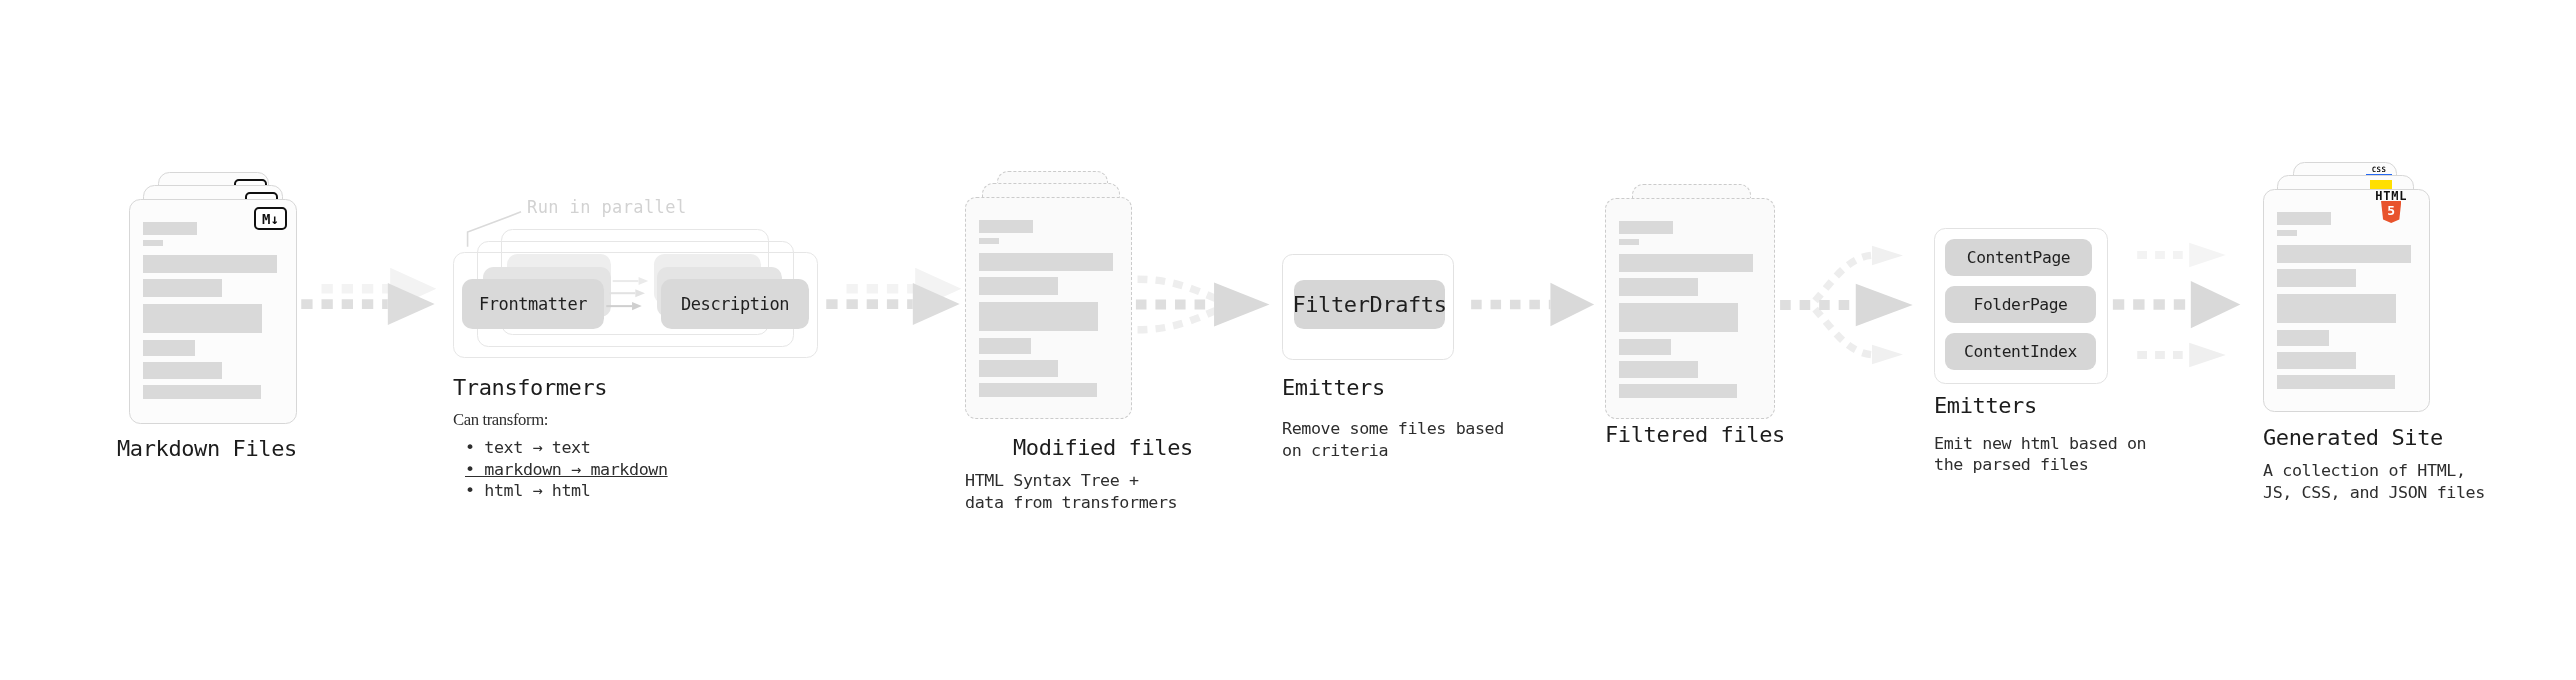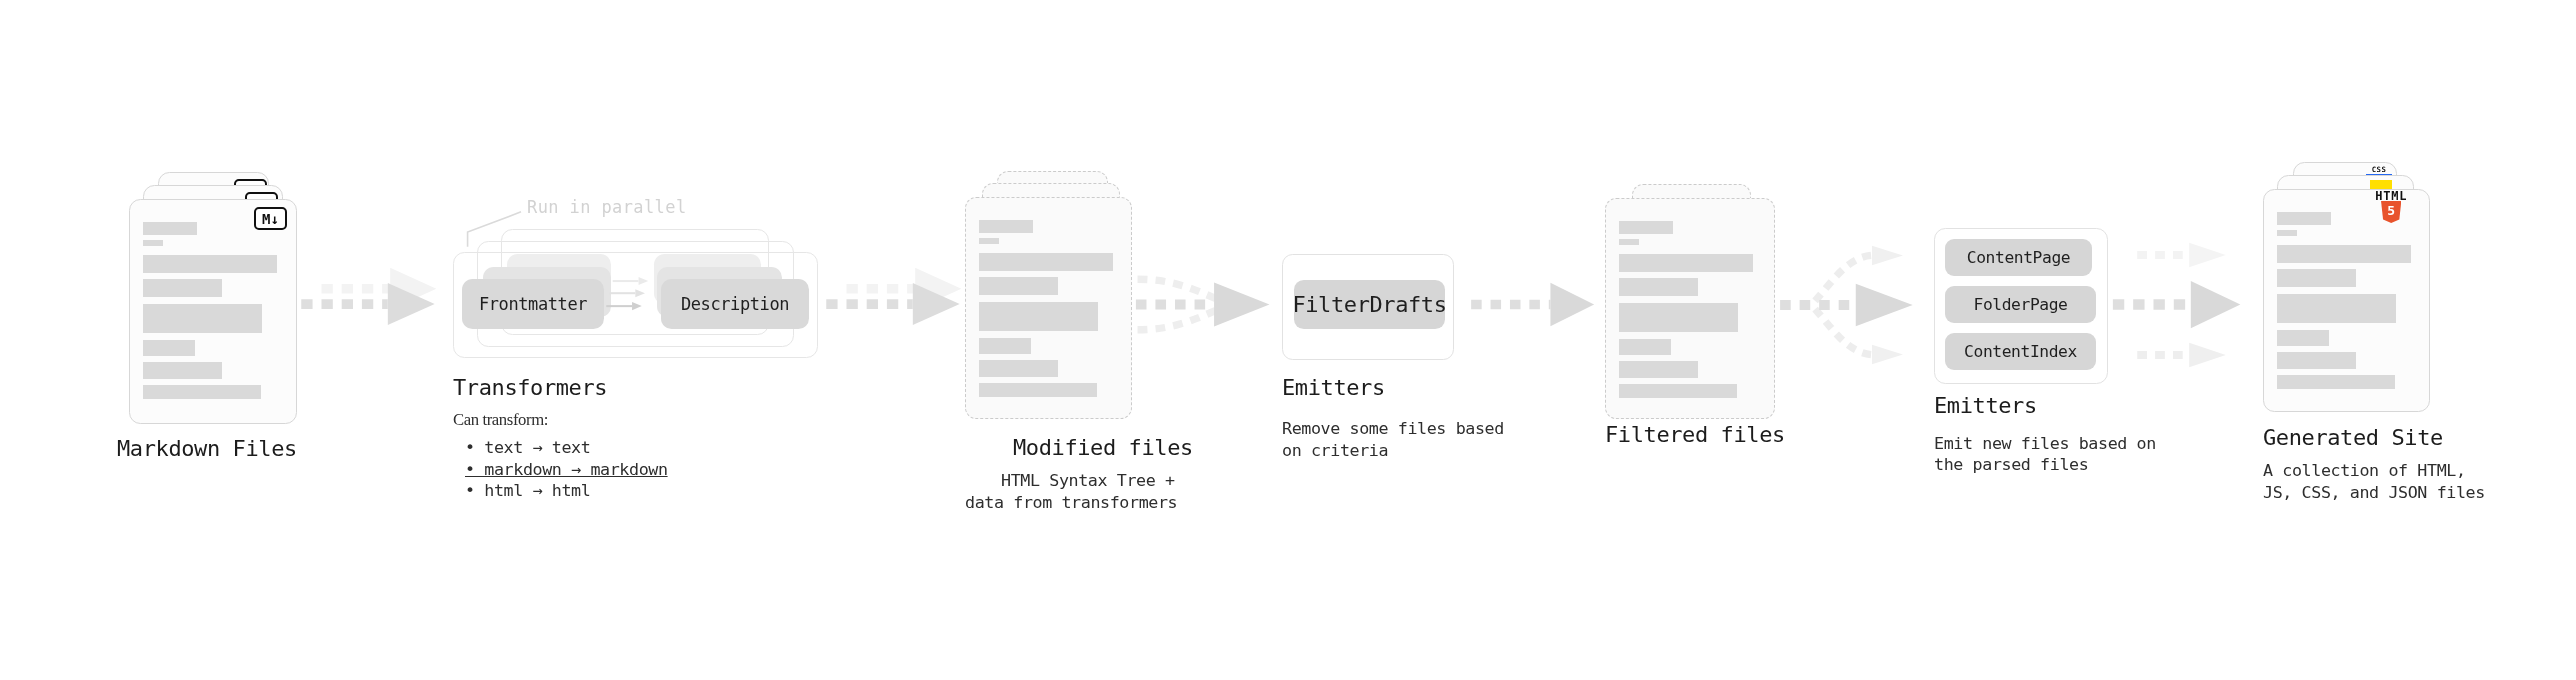--- a/index.html
+++ b/index.html
@@ -134,21 +134,21 @@
         <i class="bar bar-2"></i>
         <i class="bar bar-3"></i>
         <i class="bar bar-4"></i>
         <i class="bar bar-5"></i>
         <i class="bar bar-6"></i>
         <i class="bar bar-7"></i>
         <i class="bar bar-8"></i>
       </div>
     </div>
     <div class="stage-label" style="left:965px;top:435px;padding-left:48px;">Modified files</div>
-    <div class="note" style="left:965px;top:469px;margin-left:36px;">HTML Syntax Tree +</div>
+    <div class="note" style="left:965px;top:469px;">HTML Syntax Tree +</div>
     <div class="note" style="left:965px;top:491px;">data from transformers</div>
   </div>
 
   <svg style="left:1131px;top:258px;" width="145" height="93" viewBox="0 0 178 114">
     <path d="M8,26 C55,26 80,40 110,52" fill="none" stroke="#eeeeee" stroke-width="9" stroke-dasharray="12 10"></path>
     <path d="M8,88 C55,88 80,74 110,62" fill="none" stroke="#eeeeee" stroke-width="9" stroke-dasharray="12 10"></path>
     <line x1="6" y1="57" x2="102" y2="57" stroke="#dedede" stroke-width="12" stroke-dasharray="13 11"></line>
     <polygon points="102,30 170,57 102,84" fill="#d9d9d9"></polygon>
   </svg>
 
@@ -190,21 +190,21 @@
     <line x1="5" y1="75" x2="98" y2="75" stroke="#dedede" stroke-width="12" stroke-dasharray="13 11"></line>
     <polygon points="98,49 168,75 98,101" fill="#d9d9d9"></polygon>
   </svg>
 
   <div>
     <div class="frame frame--solid" style="left:1934px;top:228px;width:174px;height:156px;"></div>
     <div class="pill" style="left:1945px;top:239px;width:147px;height:37px;">ContentPage</div>
     <div class="pill" style="left:1945px;top:286px;width:151px;height:37px;">FolderPage</div>
     <div class="pill" style="left:1945px;top:333px;width:151px;height:37px;">ContentIndex</div>
     <div class="stage-label" style="left:1934px;top:393px;">Emitters</div>
-    <div class="note" style="left:1934px;top:432px;">Emit new files based on</div>
+    <div class="note" style="left:1934px;top:432px;">Emit new html based on</div>
     <div class="note" style="left:1934px;top:453px;">the parsed files</div>
   </div>
 
   <svg style="left:2108px;top:242px;" width="134" height="126" viewBox="0 0 165 155">
     <line x1="36" y1="16" x2="100" y2="16" stroke="#f3f3f3" stroke-width="10" stroke-dasharray="12 10"></line>
     <polygon points="100,1 145,16 100,31" fill="#f4f4f4"></polygon>
     <line x1="6" y1="77" x2="102" y2="77" stroke="#dedede" stroke-width="13" stroke-dasharray="14 11"></line>
     <polygon points="102,48 163,77 102,106" fill="#d9d9d9"></polygon>
     <line x1="36" y1="139" x2="100" y2="139" stroke="#eeeeee" stroke-width="10" stroke-dasharray="12 10"></line>
     <polygon points="100,124 145,139 100,154" fill="#efefef"></polygon>

